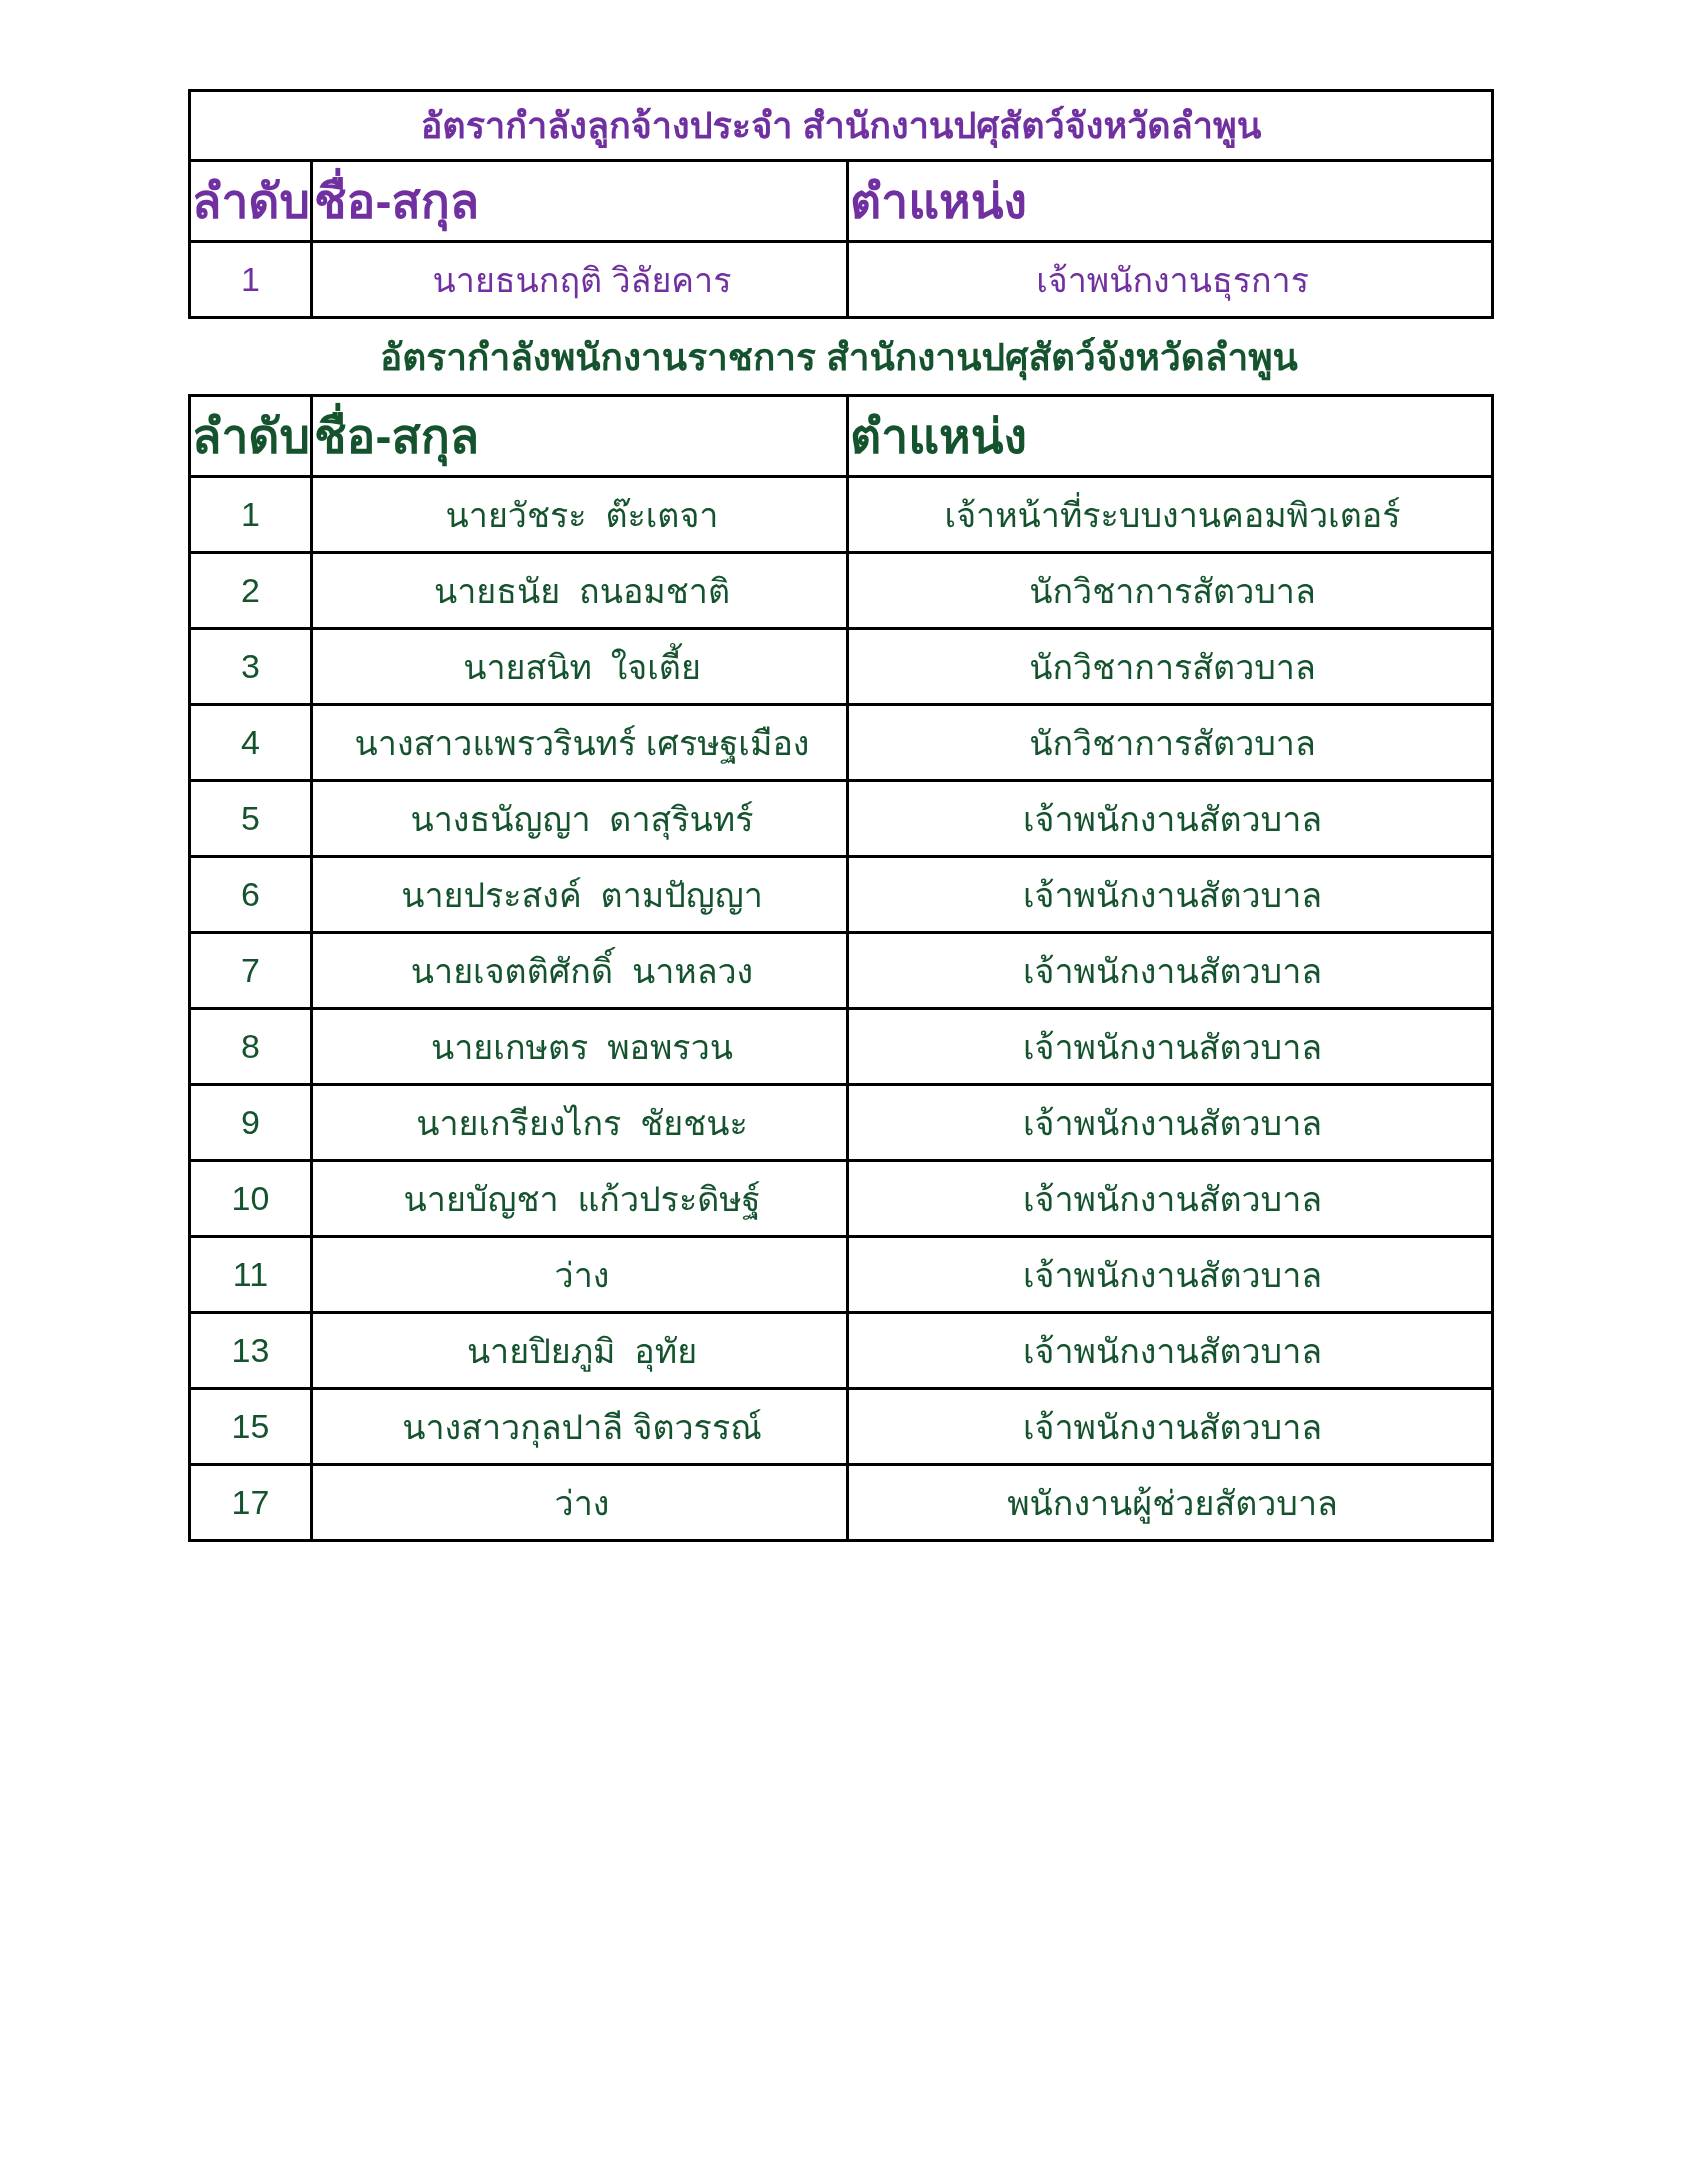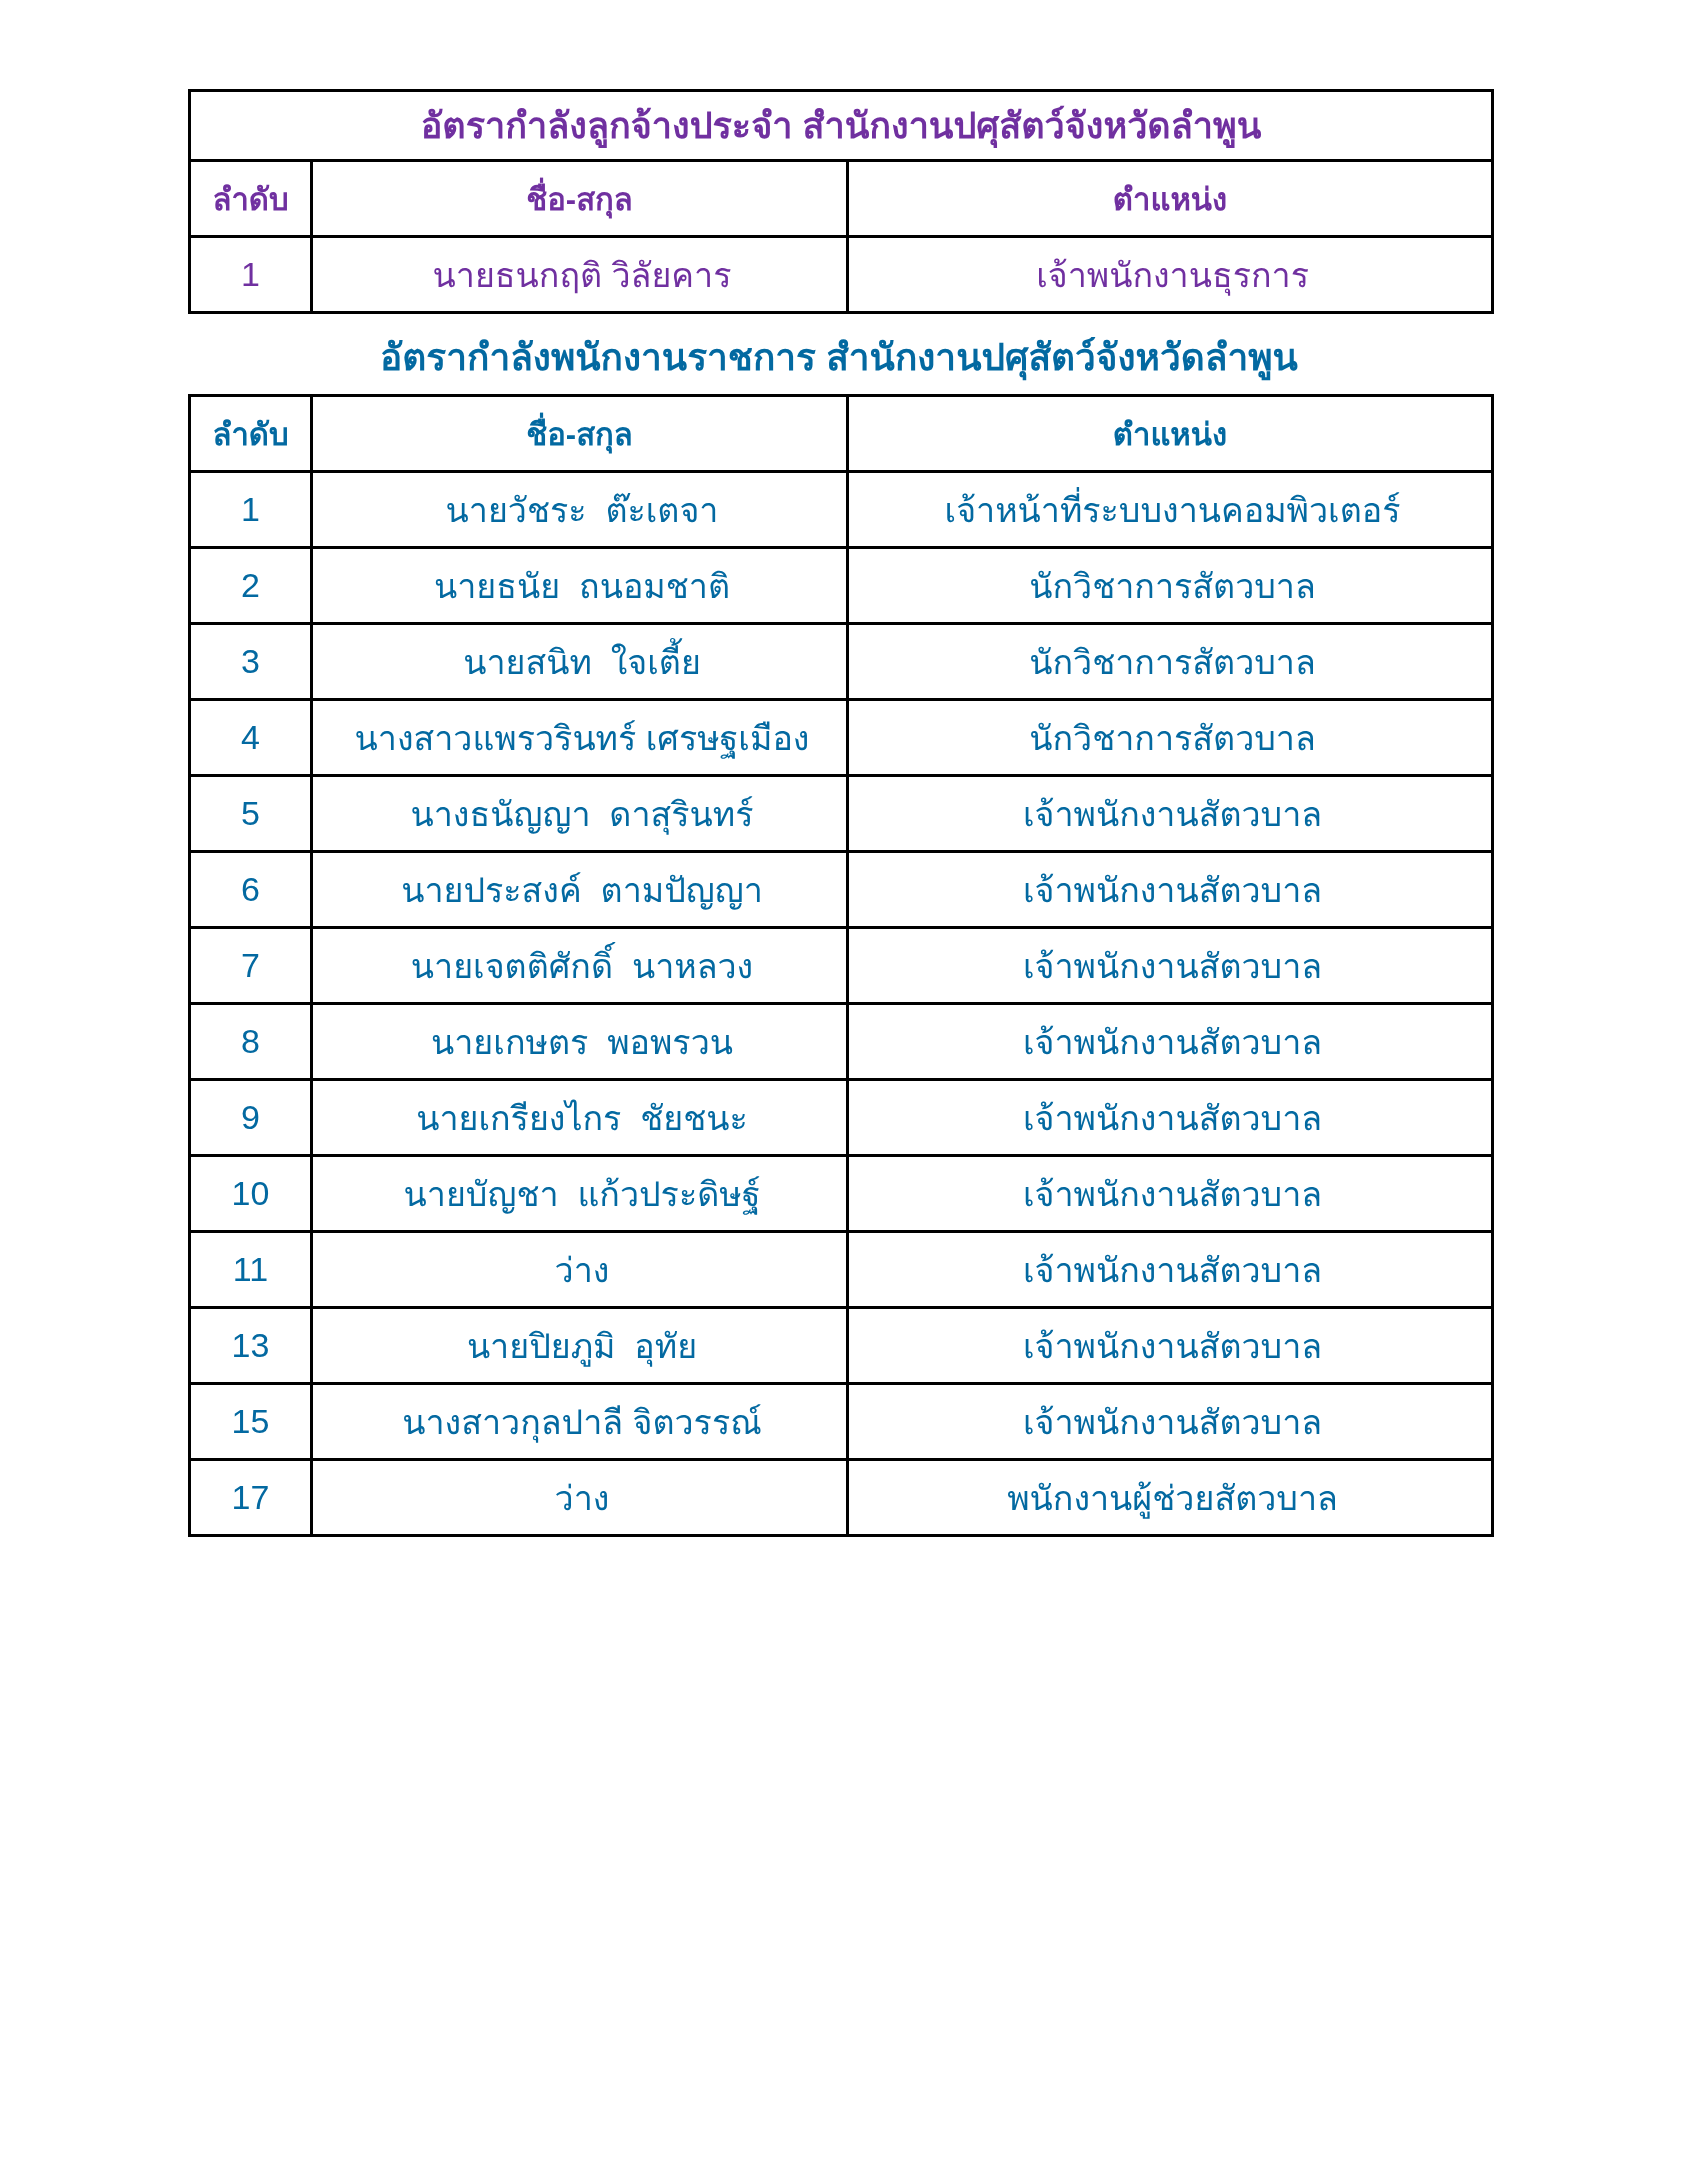--- a/index.html
+++ b/index.html
@@ -34,34 +34,34 @@
   .col-pos  { width:645px; }
 
   .title-cell {
     height:65px;
     text-align:center;
     font-weight:bold;
     font-size:36px;
   }
   .head-cell {
     height:71px;
-    text-align:center;
+    text-align:left;
     font-weight:bold;
-    font-size:31px;
+    font-size:48px;
   }
   .doc-table tbody td { height:71px; font-size:34px; }
   .doc-table tbody td.cell-no { text-align:center; }
   .doc-table tbody td.cell-name,
   .doc-table tbody td.cell-pos {
     text-align:center;
     padding-left:6px;
     white-space:pre-wrap;
   }
   .purple { color:#7030A0; }
-  .green  { color:#0369a1; }
+  .green  { color:#14532d; }
 
   .standalone-title {
     position:absolute;
     left:188px; top:327px;
     width:1302px; height:61px;
     text-align:center;
     font-weight:bold;
     font-size:37px;
     line-height:61px;
   }

